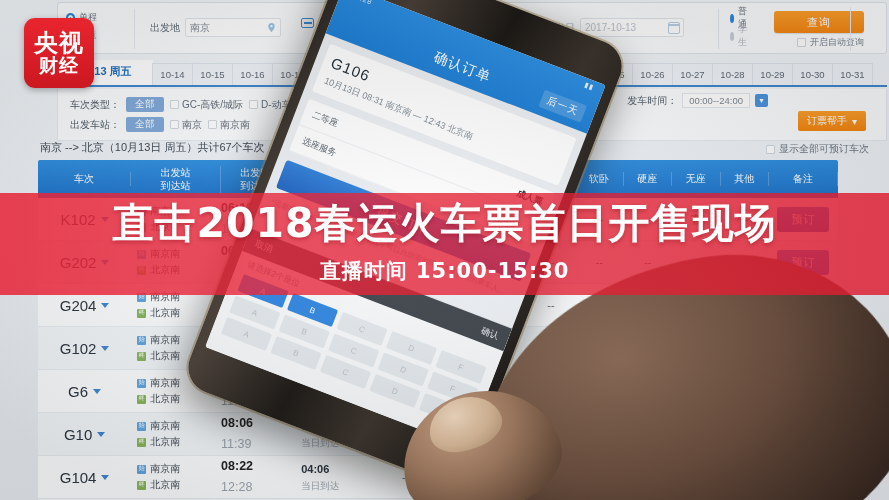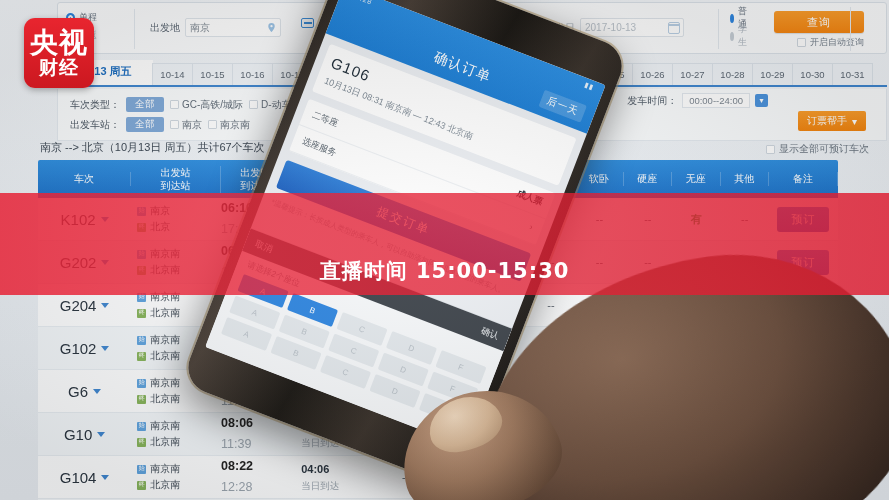--- a/index.html
+++ b/index.html
@@ -194,21 +194,21 @@
     font-size: 21px; font-weight: bold; color: #fff; letter-spacing: 1px;
     font-family: "DejaVu Sans", sans-serif;
   }
   .logo {
     position: absolute; left: 24px; top: 18px; width: 70px; height: 70px;
     background: linear-gradient(180deg,#e8252f,#cc1820); border-radius: 11px;
     display: flex; flex-direction: column; align-items: center; justify-content: center;
     color: #fff; font-weight: bold; line-height: 1.02; box-shadow: 0 2px 6px rgba(0,0,0,.3);
     font-family: "DejaVu Sans", sans-serif;
   }
-  .logo .l1 { font-size: 28px; letter-spacing: 1px; text-align: center; }
+  .logo .l1 { font-size: 24px; letter-spacing: 1px; text-align: center; }
   .logo .l2 { font-size: 19px; letter-spacing: 1px; }
   .glow { position:absolute; inset:0; background: radial-gradient(ellipse at 46% 50%, rgba(255,255,255,.06) 0%, rgba(0,0,0,.10) 78%); pointer-events:none; }
 </style>
 </head>
 <body>
 
 <div id="stage">
 
   <div class="page">
 
@@ -641,19 +641,20 @@
     </div>
 
     <div class="hand"></div>
     <div class="thumb"></div>
     <div class="nail"></div>
   </div>
 
   <div class="glow"></div>
 
   <div class="redband"></div>
+  <div class="headline">直击2018春运火车票首日开售现场</div>
   <div class="subline">直播时间 15:00-15:30</div>
 
   <div class="logo">
     <span class="l1">央视</span>
     <span class="l2">财经</span>
   </div>
 </div>
 
 </body></html>

